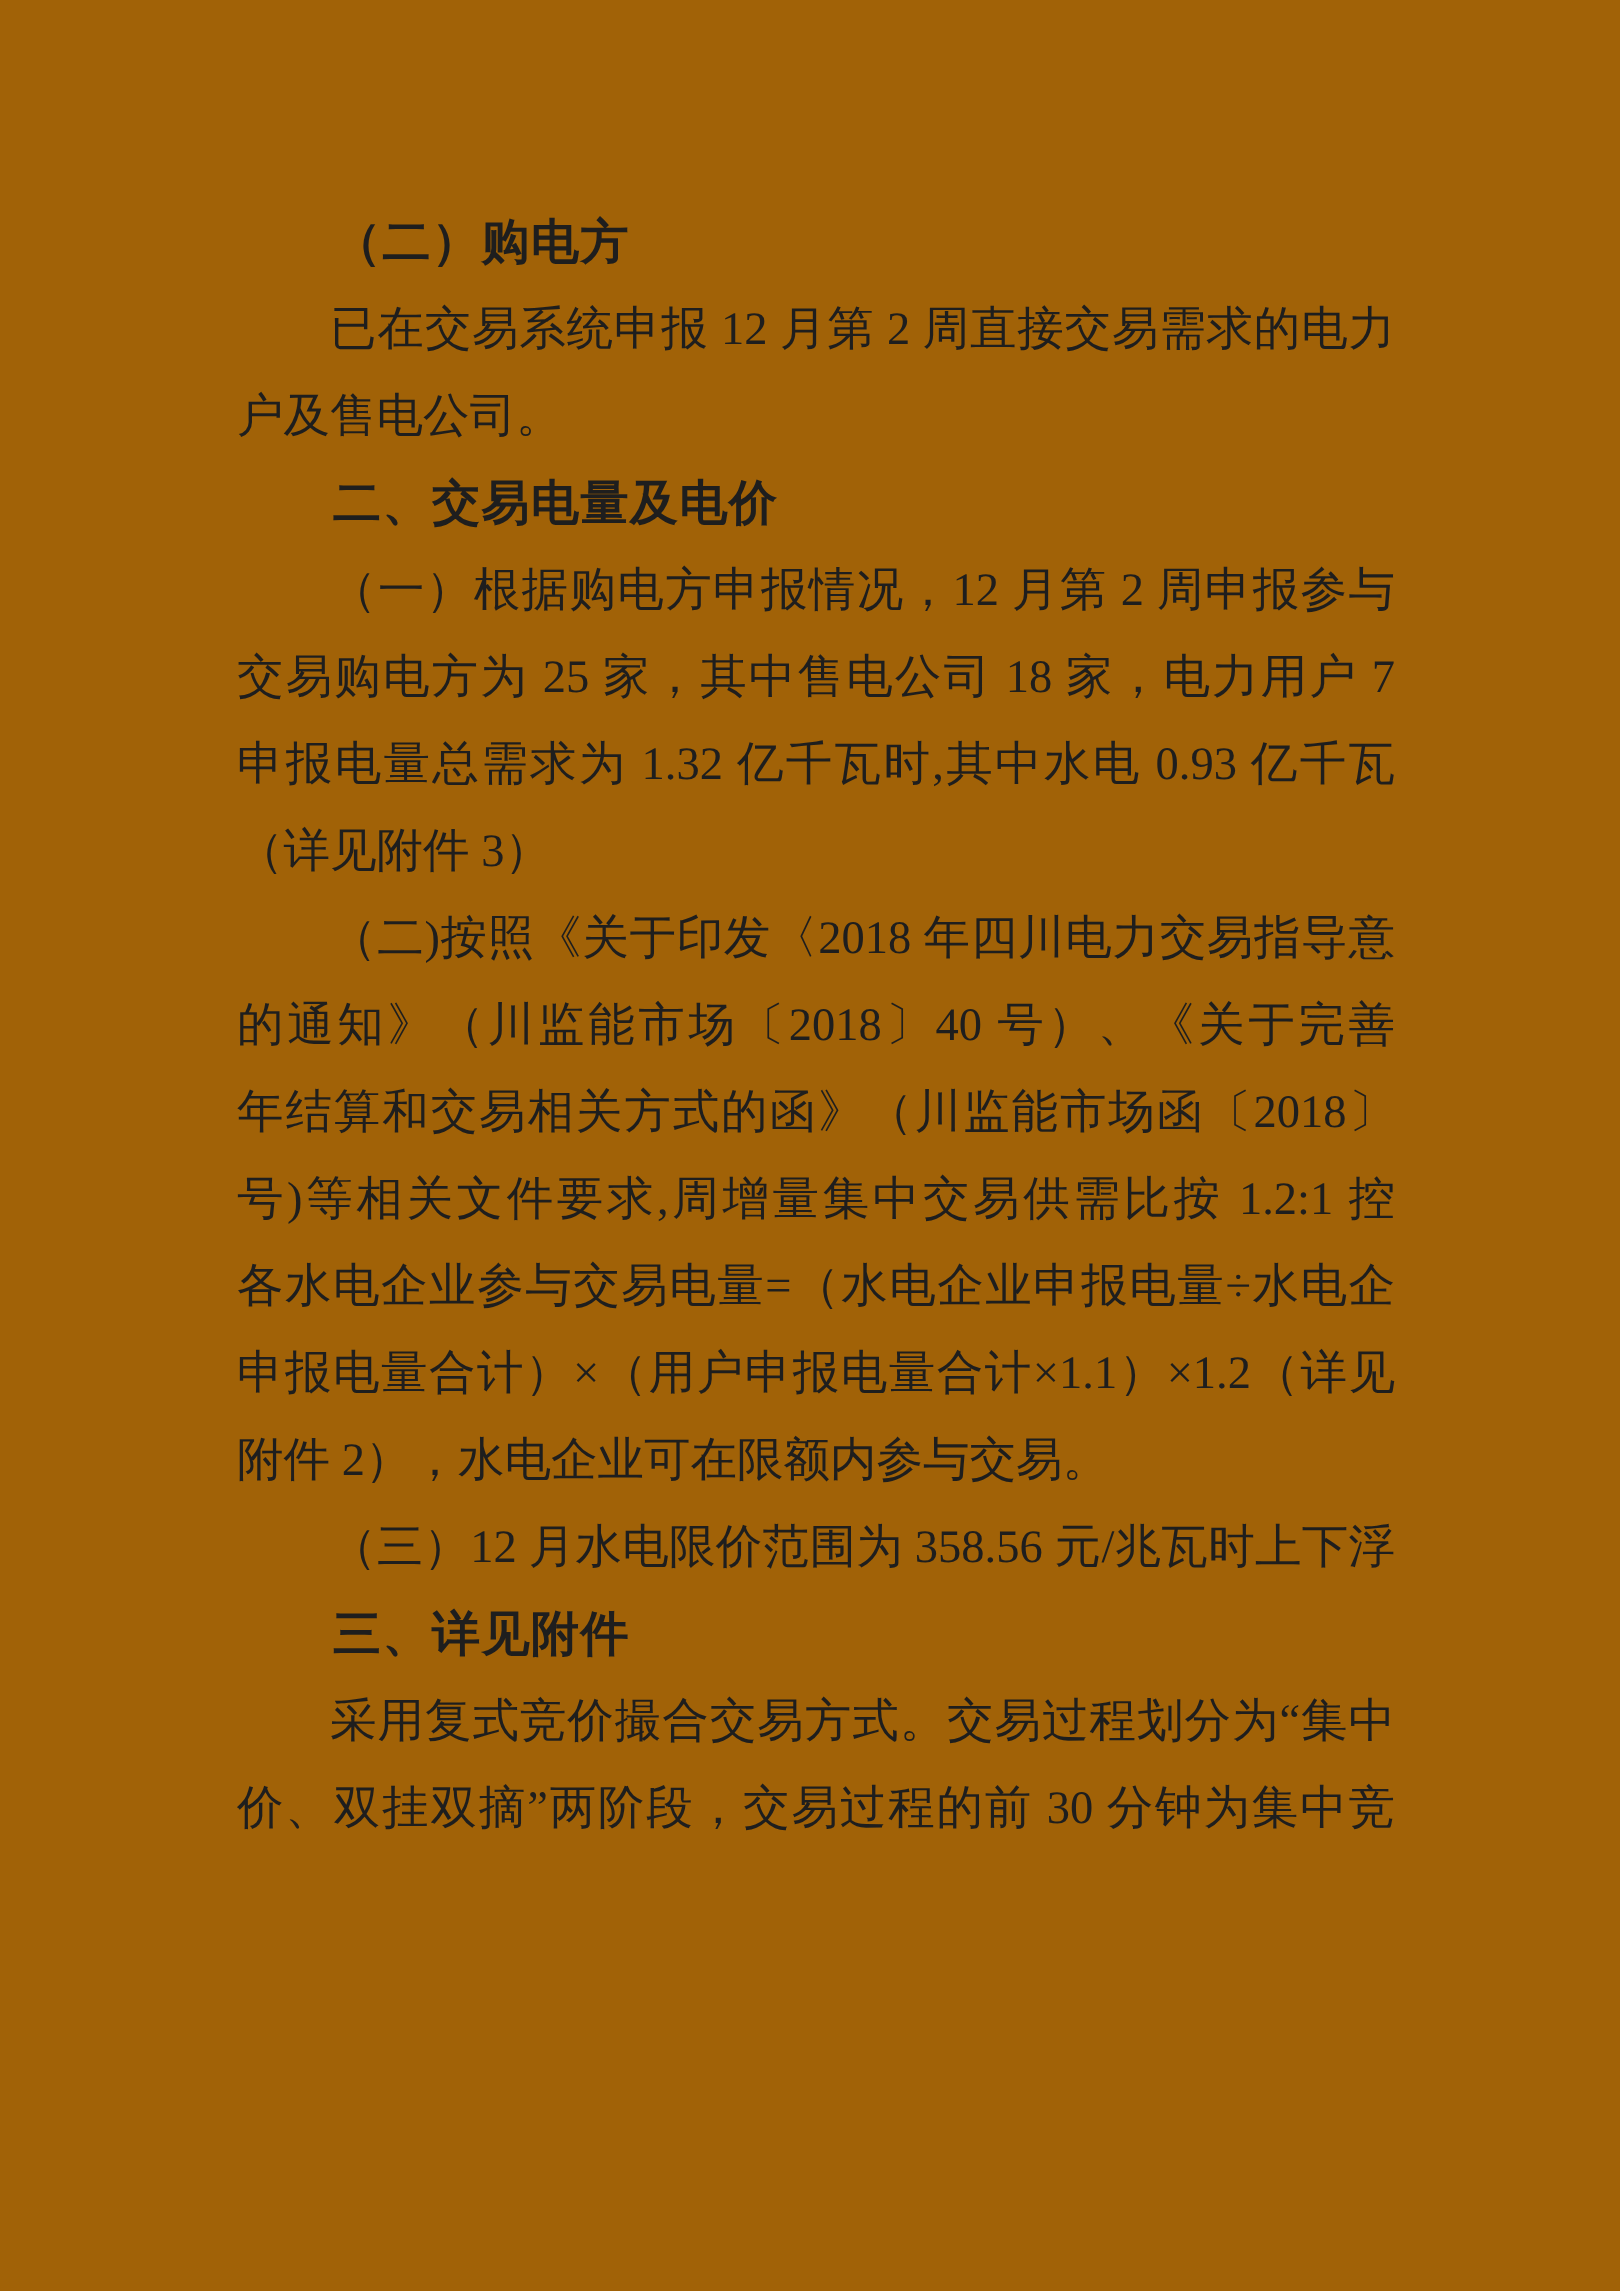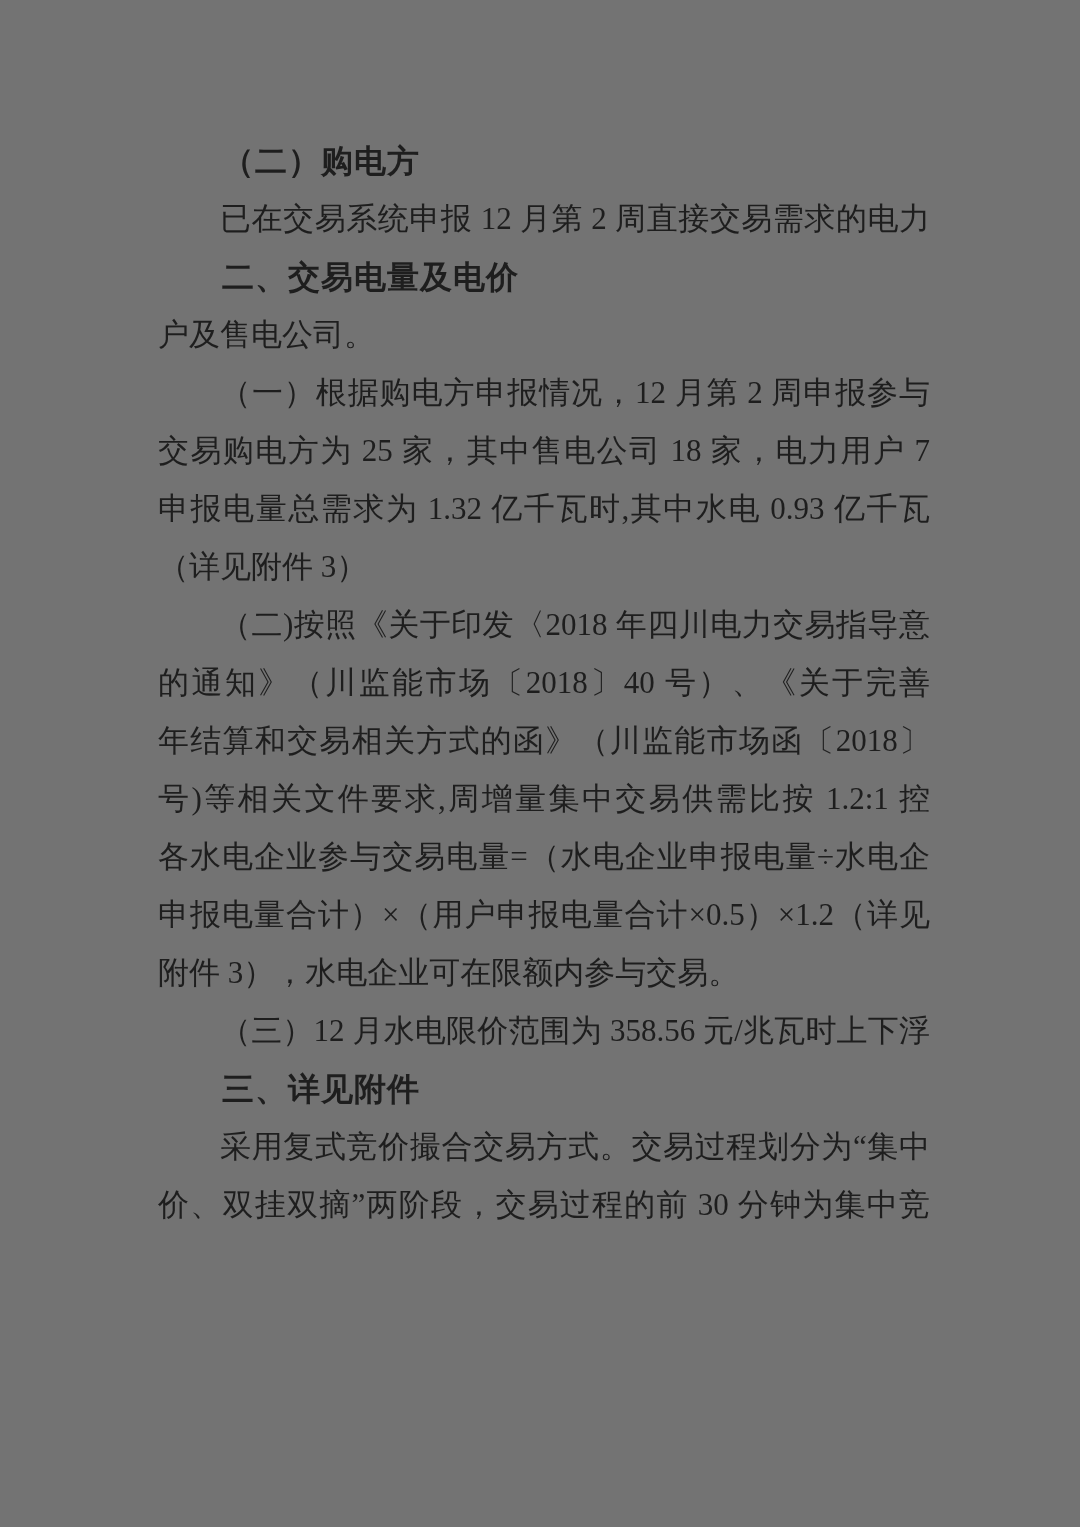--- a/index.html
+++ b/index.html
@@ -4,21 +4,21 @@
 <style>
   html, body {
     margin: 0;
     padding: 0;
     background: #ffffff;
   }
   .page {
     position: relative;
     width: 1080px;
     height: 1527px;
-    background: #737373;
+    background: #a16207;
     overflow: hidden;
   }
   .content {
     position: absolute;
     left: 158px;
     top: 132px;
     width: 772px;
     color: #1e1e1e;
     font-family: "Liberation Serif", "DejaVu Serif", serif;
     font-size: 31px;
@@ -46,32 +46,32 @@
   }
 </style>
 </head>
 <body>
 
 <div class="page">
   <div class="content">
 
     <div class="ln heading indent">（二）购电方</div>
     <div class="ln fill indent">已在交易系统申报 12 月第 2 周直接交易需求的电力用</div>
+    <div class="ln">户及售电公司。</div>
     <div class="ln heading indent">二、交易电量及电价</div>
-    <div class="ln">户及售电公司。</div>
     <div class="ln fill indent">（一）根据购电方申报情况，12 月第 2 周申报参与直接</div>
     <div class="ln fill">交易购电方为 25 家，其中售电公司 18 家，电力用户 7 家，</div>
     <div class="ln fill">申报电量总需求为 1.32 亿千瓦时,其中水电 0.93 亿千瓦时。</div>
     <div class="ln">（详见附件 3）</div>
     <div class="ln fill indent">（二)按照《关于印发〈2018 年四川电力交易指导意见〉</div>
     <div class="ln fill">的通知》（川监能市场〔2018〕40 号）、《关于完善 2018</div>
     <div class="ln fill">年结算和交易相关方式的函》（川监能市场函〔2018〕308</div>
     <div class="ln fill">号)等相关文件要求,周增量集中交易供需比按 1.2:1 控制，</div>
     <div class="ln fill">各水电企业参与交易电量=（水电企业申报电量÷水电企业</div>
-    <div class="ln fill">申报电量合计）×（用户申报电量合计×0.5）×1.2（详见</div>
-    <div class="ln">附件 3），水电企业可在限额内参与交易。</div>
+    <div class="ln fill">申报电量合计）×（用户申报电量合计×1.1）×1.2（详见</div>
+    <div class="ln">附件 2），水电企业可在限额内参与交易。</div>
     <div class="ln fill indent">（三）12 月水电限价范围为 358.56 元/兆瓦时上下浮动</div>
     <div class="ln heading indent">三、详见附件</div>
     <div class="ln fill indent">采用复式竞价撮合交易方式。交易过程划分为“集中竞</div>
     <div class="ln fill">价、双挂双摘”两阶段，交易过程的前 30 分钟为集中竞价</div>
 
   </div>
 </div>
 
 </body></html>

